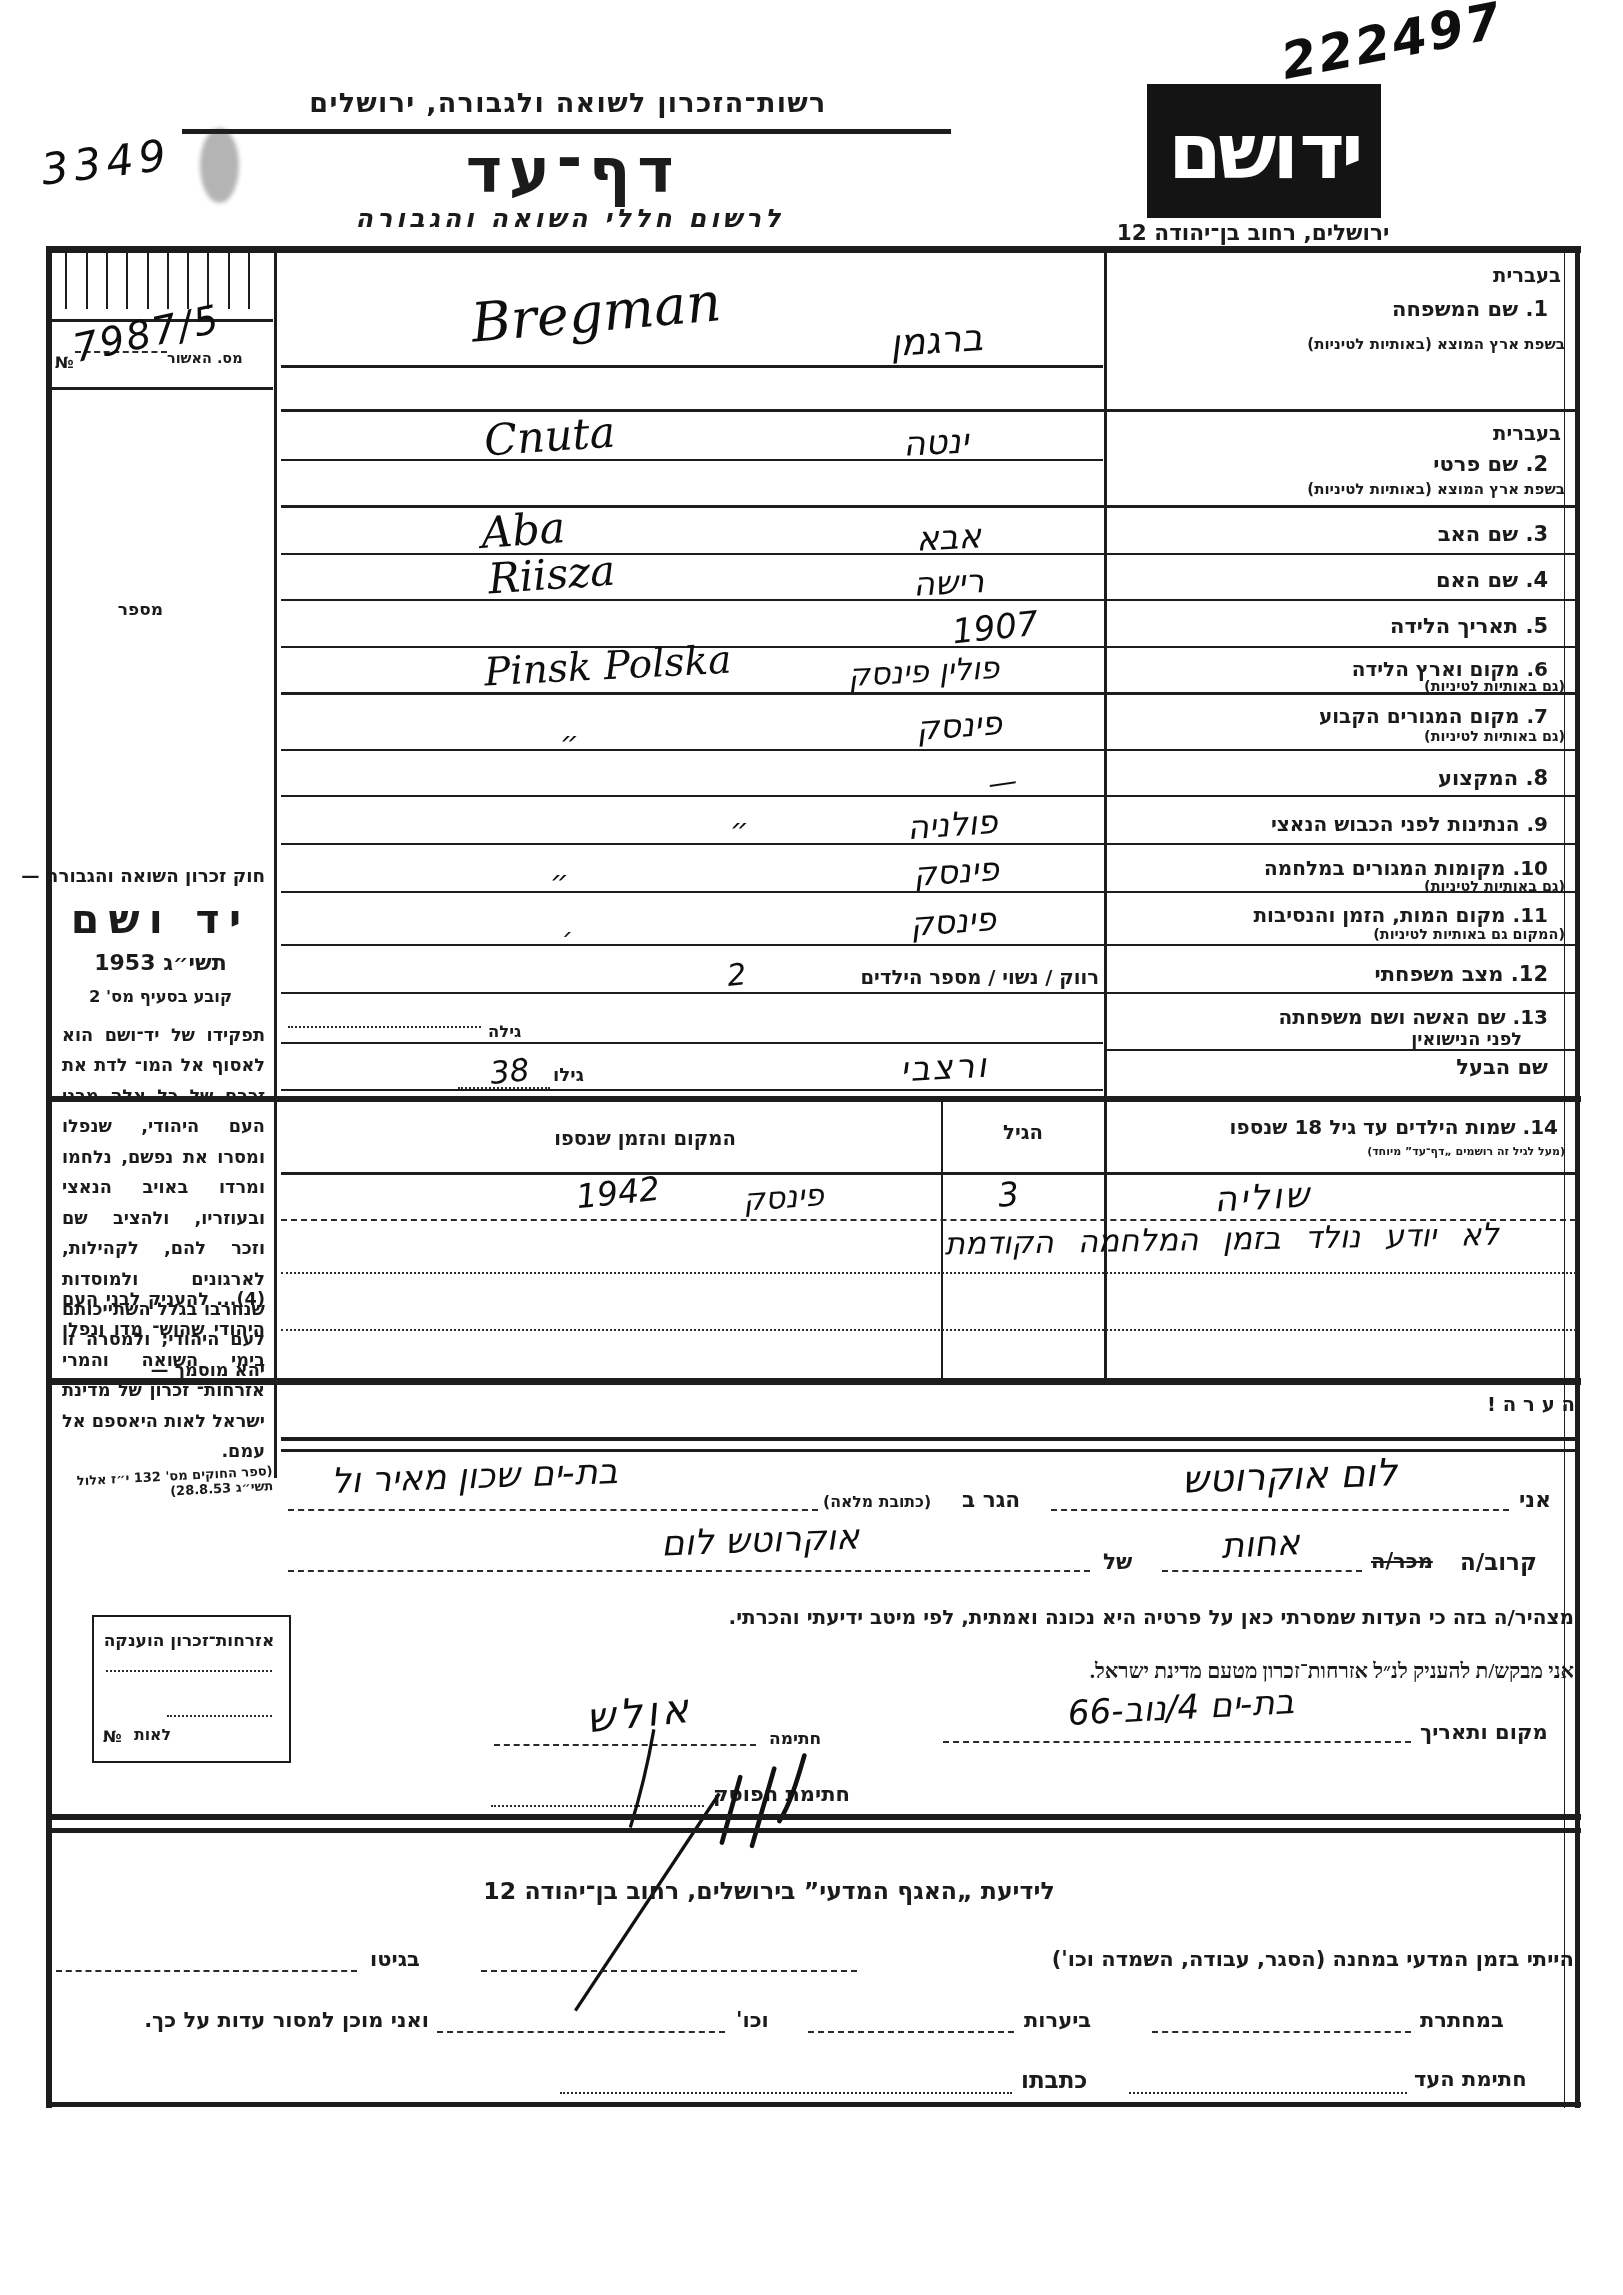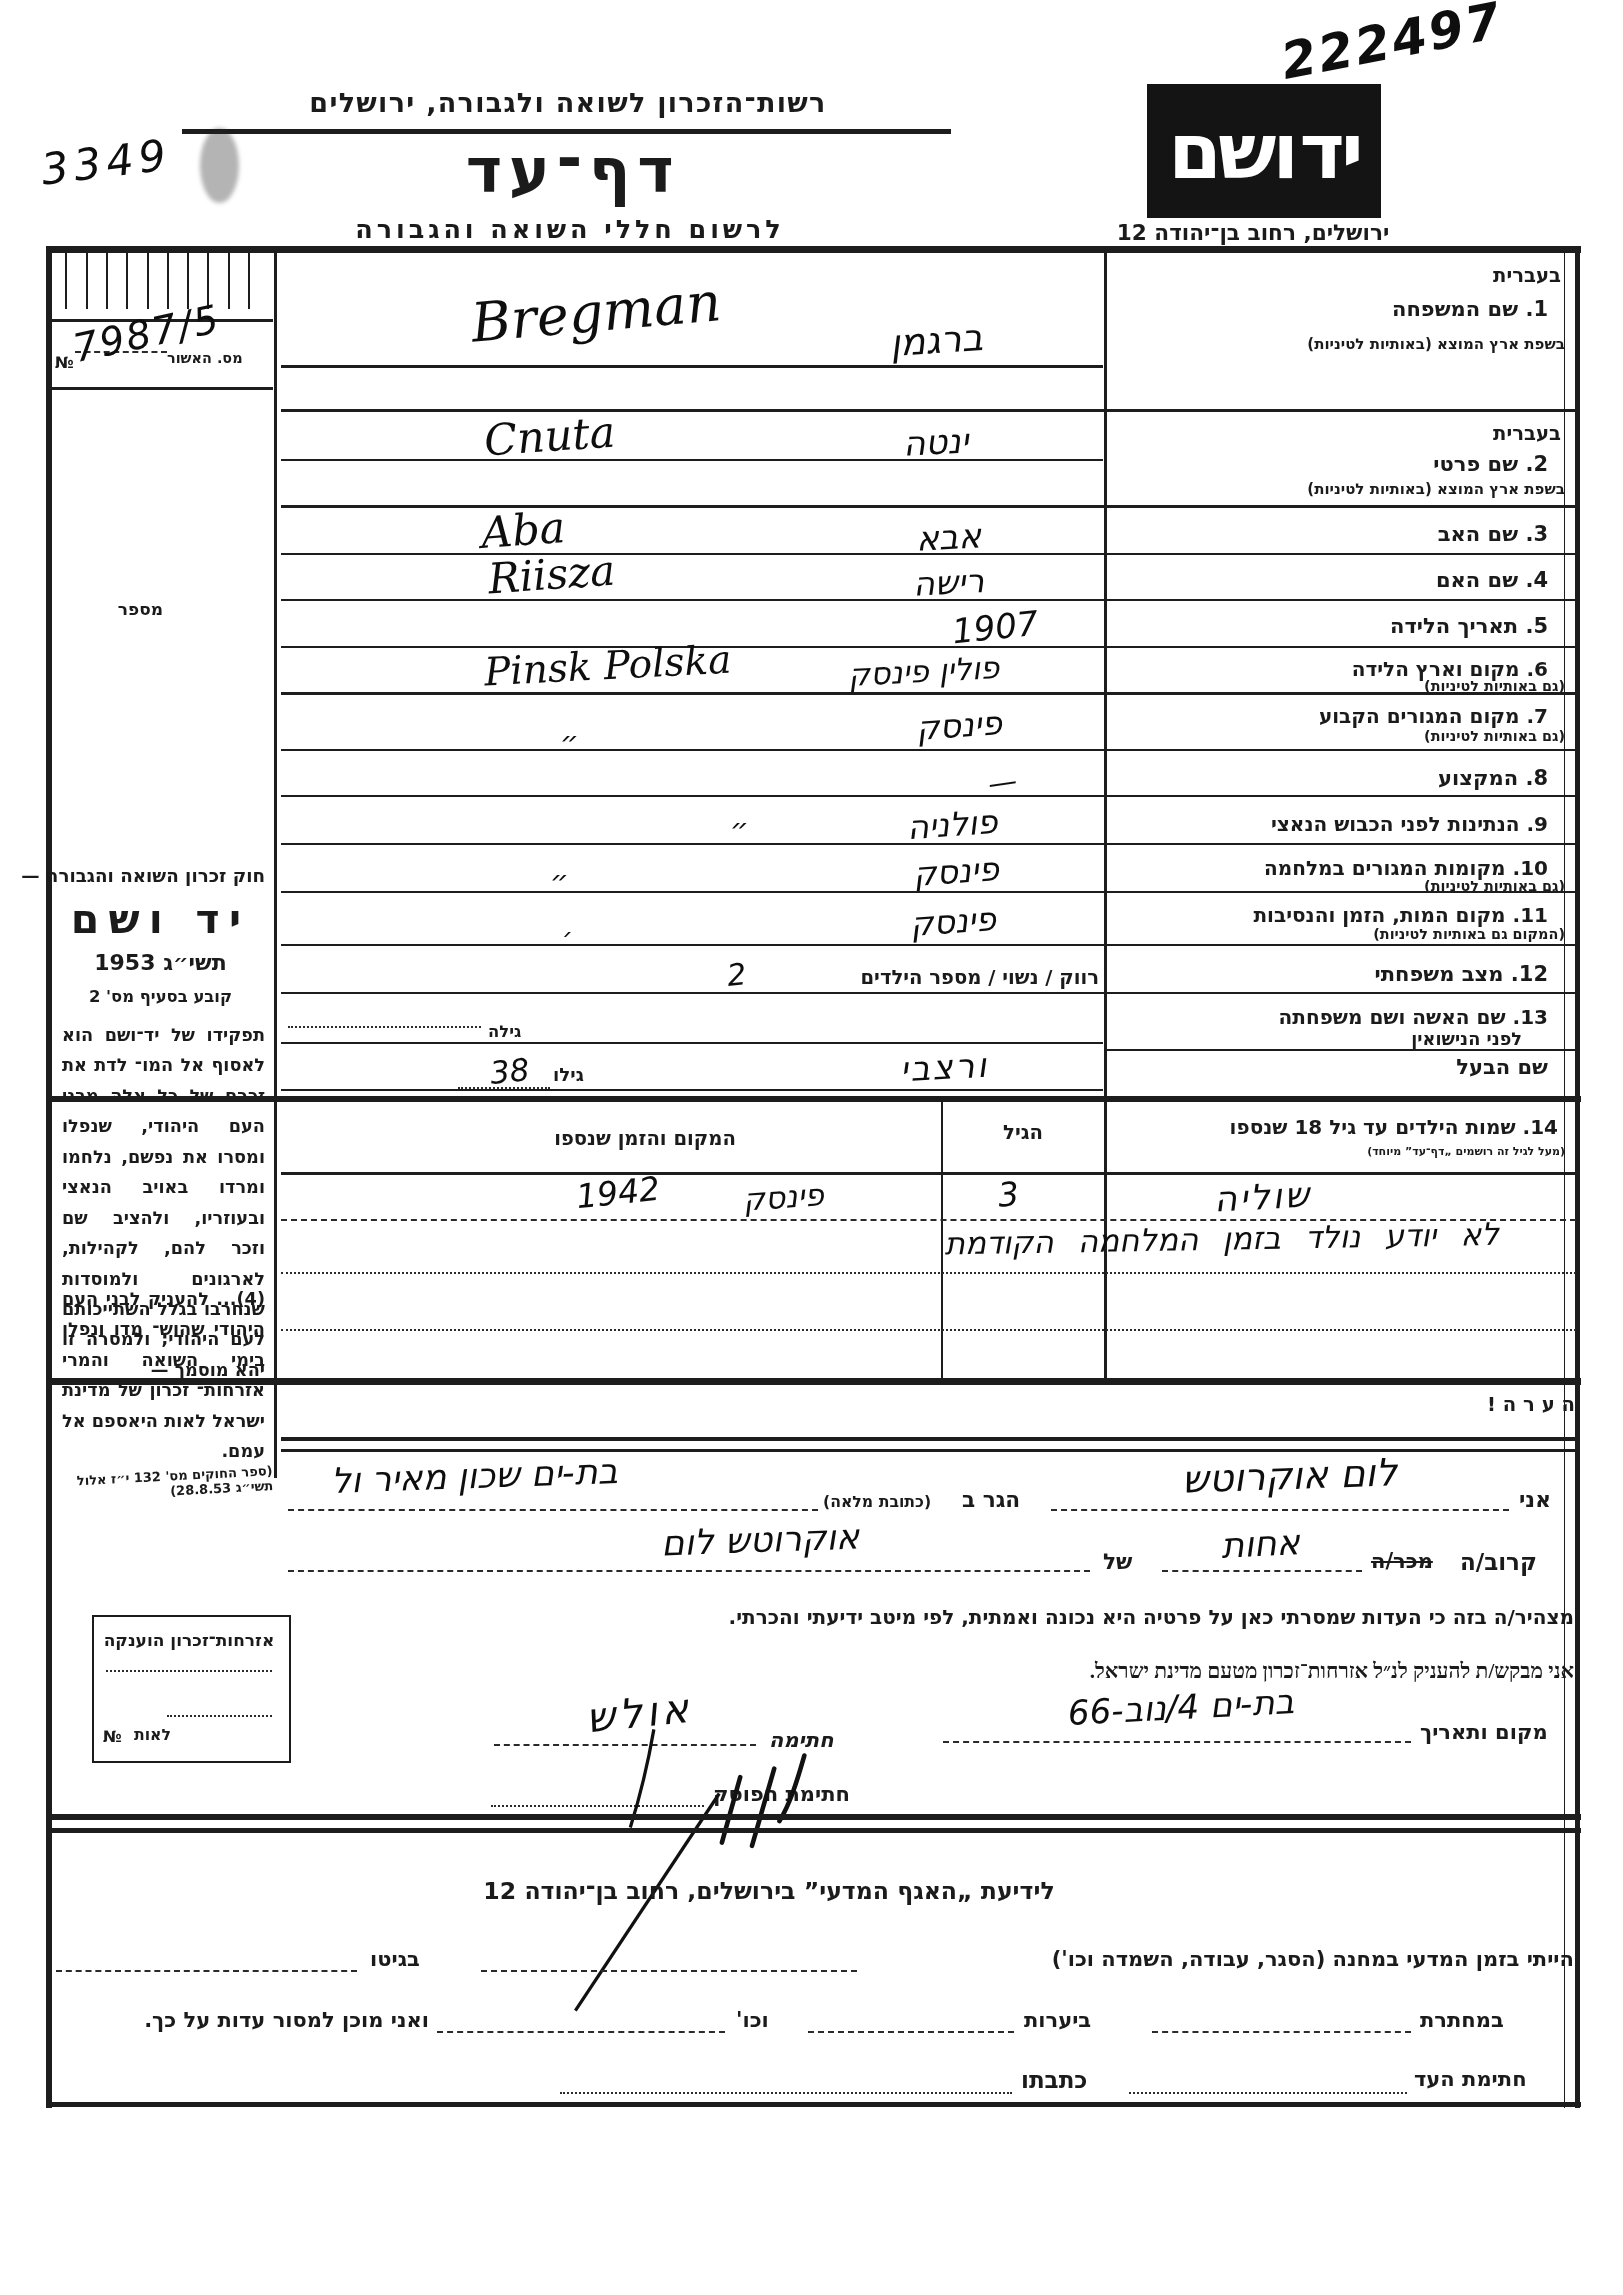--- a/index.html
+++ b/index.html
@@ -24,21 +24,21 @@
 </style>
 </head>
 <body>
 
 <div id="page">
 
   <div class="hw" style="left:1280px;top:11.8px;font-size:50px;transform:rotate(-11deg);letter-spacing:2.6px;font-weight:bold;">222497</div>
   <div class="lbl ctr" style="left:180px;top:87px;width:776px;font-size:27px;letter-spacing:1.3px;">רשות־הזכרון לשואה ולגבורה, ירושלים</div>
   <div class="line" style="left:182px;top:129px;width:769px;height:5.2px;"></div>
   <div class="lbl ctr" style="left:419px;top:134px;width:308px;font-size:62px;letter-spacing:6.5px;">דף־עד</div>
-  <div class="lbl ctr" style="left:272px;top:214px;width:596px;font-size:25.5px;letter-spacing:3.9px;">לרשום חללי השואה והגבורה</div>
+  <div class="lbl ctr" style="left:272px;top:203px;width:596px;font-size:25.5px;letter-spacing:3.9px;font-style:italic;">לרשום חללי השואה והגבורה</div>
   <div class="hw" style="left:41px;top:137px;font-size:43px;transform:rotate(-7deg);letter-spacing:5.2px;">3349</div>
   <div class="smudge" style="left:200px;top:128px;width:39px;height:75px;"></div>
 
   <div class="logo" style="left:1147px;top:84px;width:234px;height:134px;">
     <span style="font-weight:bold;font-size:77px;letter-spacing:-3.9px;word-spacing:-18.3px;font-family:'DejaVu Sans',sans-serif;">יד ושם</span>
   </div>
   <div class="lbl ctr" style="left:988px;top:220px;width:530px;font-size:21.6px;">ירושלים, רחוב בן־יהודה 12</div>
 
   <div class="line" style="left:46px;top:246px;width:1535px;height:7.2px;"></div>
   <div class="vline" style="left:46px;top:246px;width:5.9px;height:1862px;"></div>
@@ -203,21 +203,21 @@
   <div class="box" style="left:92px;top:1615px;width:195px;height:144px;"></div>
   <div class="lbl ctr" style="left:98px;top:1630px;width:182px;font-size:17px;">אזרחות־זכרון הוענקה</div>
   <div class="dotline" style="left:106px;top:1670px;width:166px;"></div>
   <div class="dotline" style="left:167px;top:1715px;width:105px;"></div>
   <div class="lbl" style="left:134px;top:1725px;font-size:15.7px;">לאות</div>
   <div class="lbl" style="left:103px;top:1727px;font-size:15.7px;">№</div>
 
   <div class="lbl" style="left:1420px;top:1720px;font-size:21px;">מקום ותאריך</div>
   <div class="hw ctr" style="left:952px;top:1687px;width:458px;font-size:34px;transform:rotate(-3deg);">בת-ים  4/נוב-66</div>
   <div class="dline" style="left:943px;top:1741px;width:468px;"></div>
-  <div class="lbl" style="left:769px;top:1728px;font-size:21px;font-style:italic;">חתימה</div>
+  <div class="lbl" style="left:769px;top:1728px;font-size:17px;">חתימה</div>
   <div class="hw" style="left:586px;top:1689px;font-size:41px;transform:rotate(-6deg);letter-spacing:3.9px;">אולש</div>
   <div class="dline" style="left:494px;top:1744px;width:262px;"></div>
   <div class="lbl" style="left:713px;top:1782px;font-size:21px;">חתימת הפוסק</div>
   <div class="dotline" style="left:491px;top:1805px;width:213px;"></div>
 
   <svg style="position:absolute;left:524px;top:1715px;" width="367" height="314" viewBox="0 0 560 480">
     <path d="M330,95 l-28,100 M382,82 l-34,118 M428,62 c-12,42 -22,74 -38,100" stroke="#111" stroke-width="7" fill="none" stroke-linecap="round"></path>
     <path d="M298,120 L78,452" stroke="#111" stroke-width="5" fill="none"></path>
     <path d="M198,22 C186,92 172,140 162,172" stroke="#111" stroke-width="5" fill="none"></path>
   </svg>

